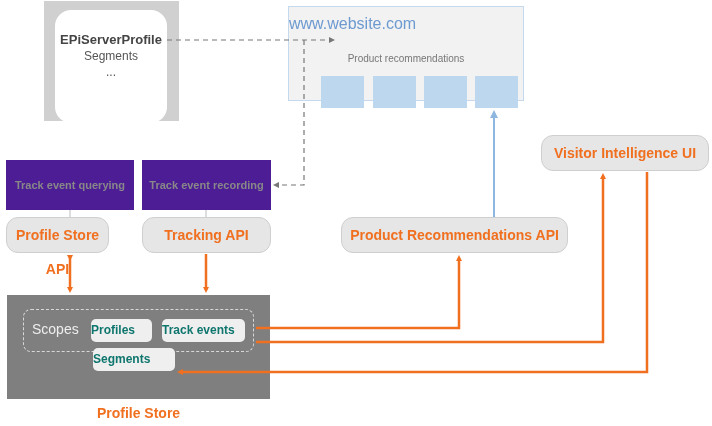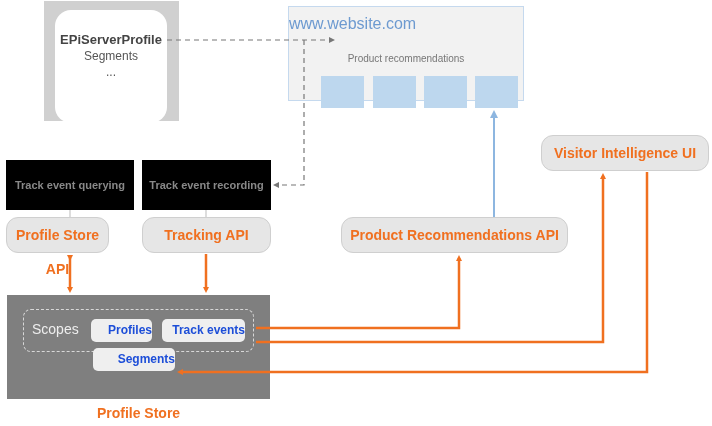--- a/index.html
+++ b/index.html
@@ -7,29 +7,29 @@
          font-family: "Liberation Sans", sans-serif; }
   .abs { position: absolute; box-sizing: border-box; }
   .profile-outer { left: 44px; top: 1px; width: 135px; height: 120px; background: #d0d0d0; }
   .profile-inner { left: 55px; top: 10px; width: 112px; height: 113px; background: #fff; border-radius: 16px;
                    text-align: center; color: #555; font-size: 12px; line-height: 16px; padding-top: 22px; }
   .profile-inner .title { font-weight: bold; font-size: 13px; color: #444; }
   .website { left: 288px; top: 6px; width: 236px; height: 95px; background: #f2f2f2; border: 1px solid #c5d9ee; }
   .website .url { position: absolute; left: 0; right: 0; top: 8px; text-align: left; color: #6d9ad0; font-size: 16px; }
   .website .rec { position: absolute; left: 0; right: 0; top: 46px; text-align: center; color: #777; font-size: 10px; }
   .tile { background: #bdd7ee; width: 43px; height: 32px; top: 76px; }
-  .track-box { background: #000000; color: #888; font-size: 11px; font-weight: bold; text-align: center;
+  .track-box { background: #4c1d95; color: #888; font-size: 11px; font-weight: bold; text-align: center;
                line-height: 50px; height: 50px; top: 160px; }
   .api { background: #e6e6e6; border: 1px solid #cfcfcf; border-radius: 12px; color: #f07020;
          font-weight: bold; font-size: 14px; text-align: center; line-height: 34px; height: 36px; }
   .store { left: 7px; top: 295px; width: 263px; height: 104px; background: #7f7f7f; }
   .scopes { left: 23px; top: 309px; width: 231px; height: 43px; border: 1.5px dashed #d8d8d8; border-radius: 8px; }
   .scopes-label { left: 32px; top: 321px; color: #eee; font-size: 14px; }
-  .chip { background: #efefef; border-radius: 5px; color: #1d4ed8; font-weight: bold; font-size: 12px;
-          text-align: right; line-height: 23px; height: 23px; }
+  .chip { background: #efefef; border-radius: 5px; color: #0f766e; font-weight: bold; font-size: 12px;
+          text-align: left; line-height: 23px; height: 23px; }
   .store-label { left: 7px; top: 405px; width: 263px; text-align: center; color: #f07020; font-weight: bold; font-size: 14px; }
   svg.lines { position: absolute; left: 0; top: 0; }
 </style>
 </head>
 <body>
 
 <div class="abs profile-outer"></div>
 <div class="abs profile-inner">
   <div class="title">EPiServerProfile</div>
   <div>Segments</div>

